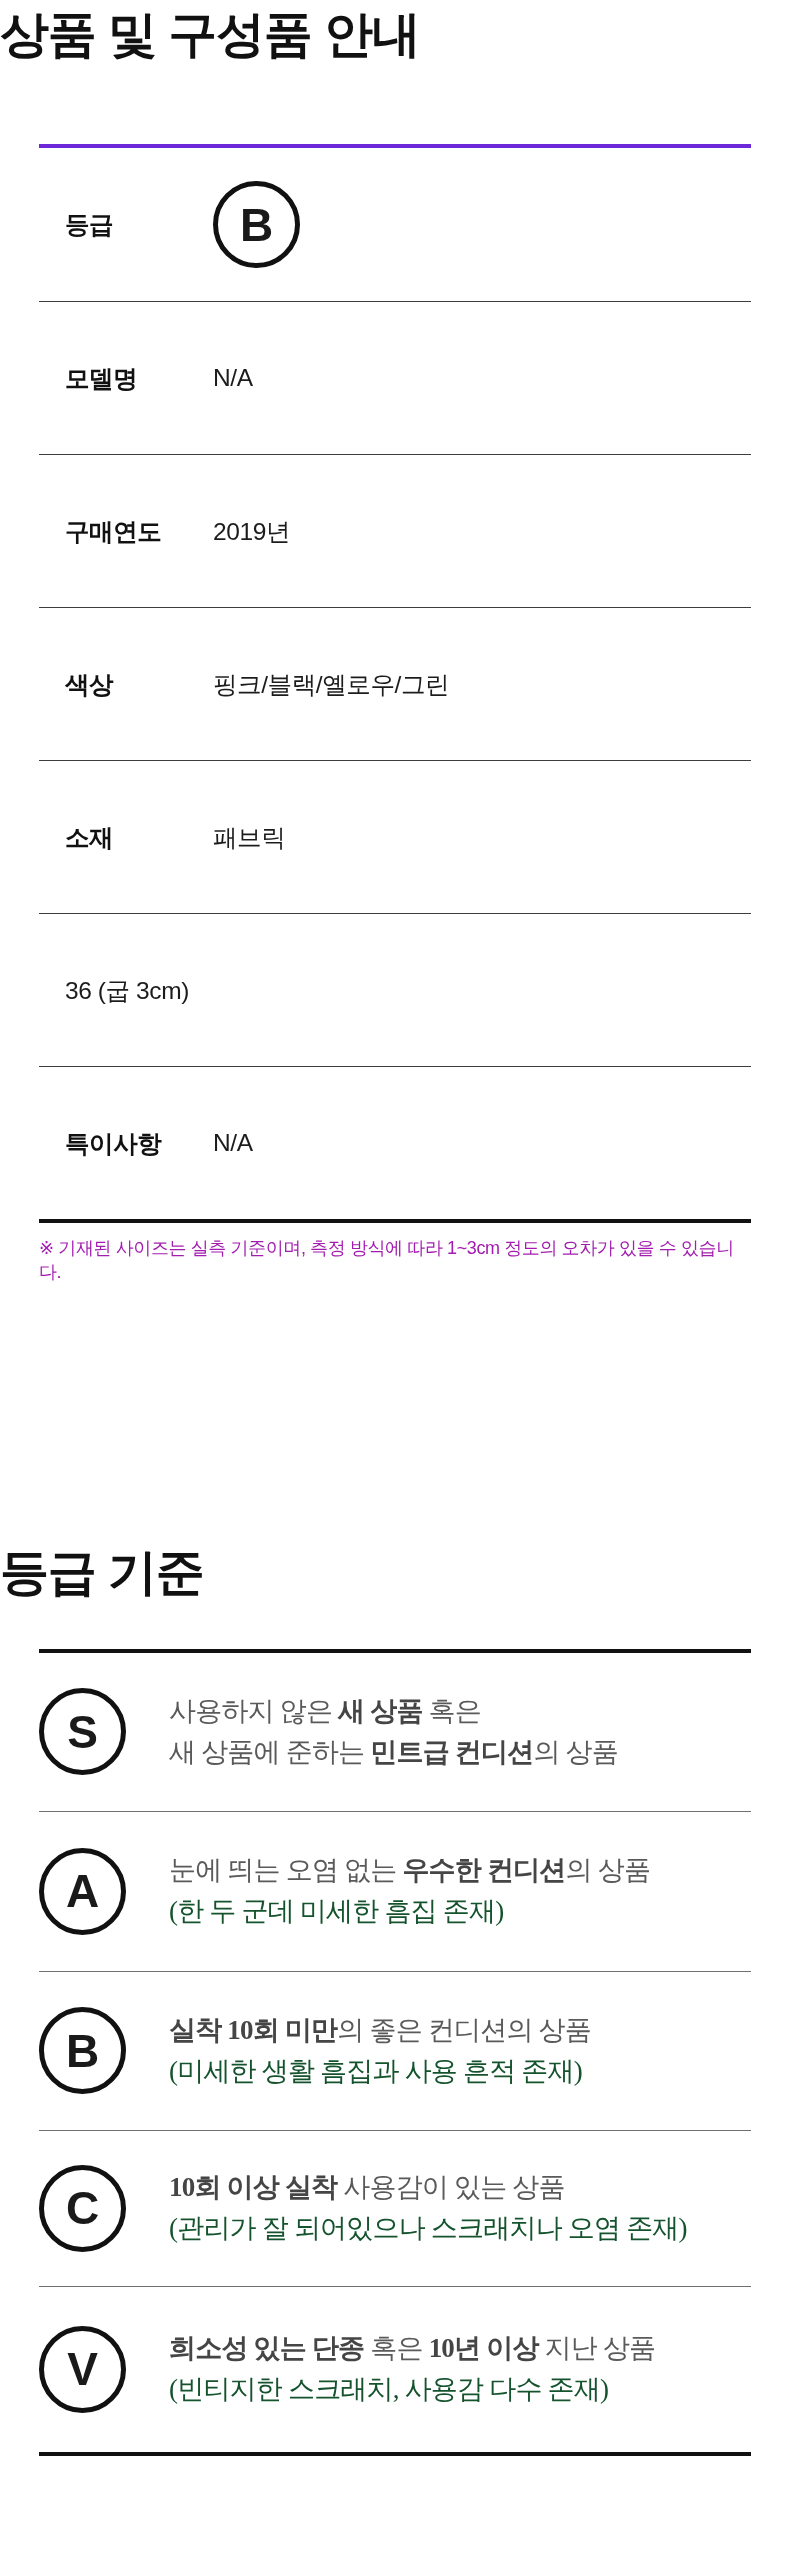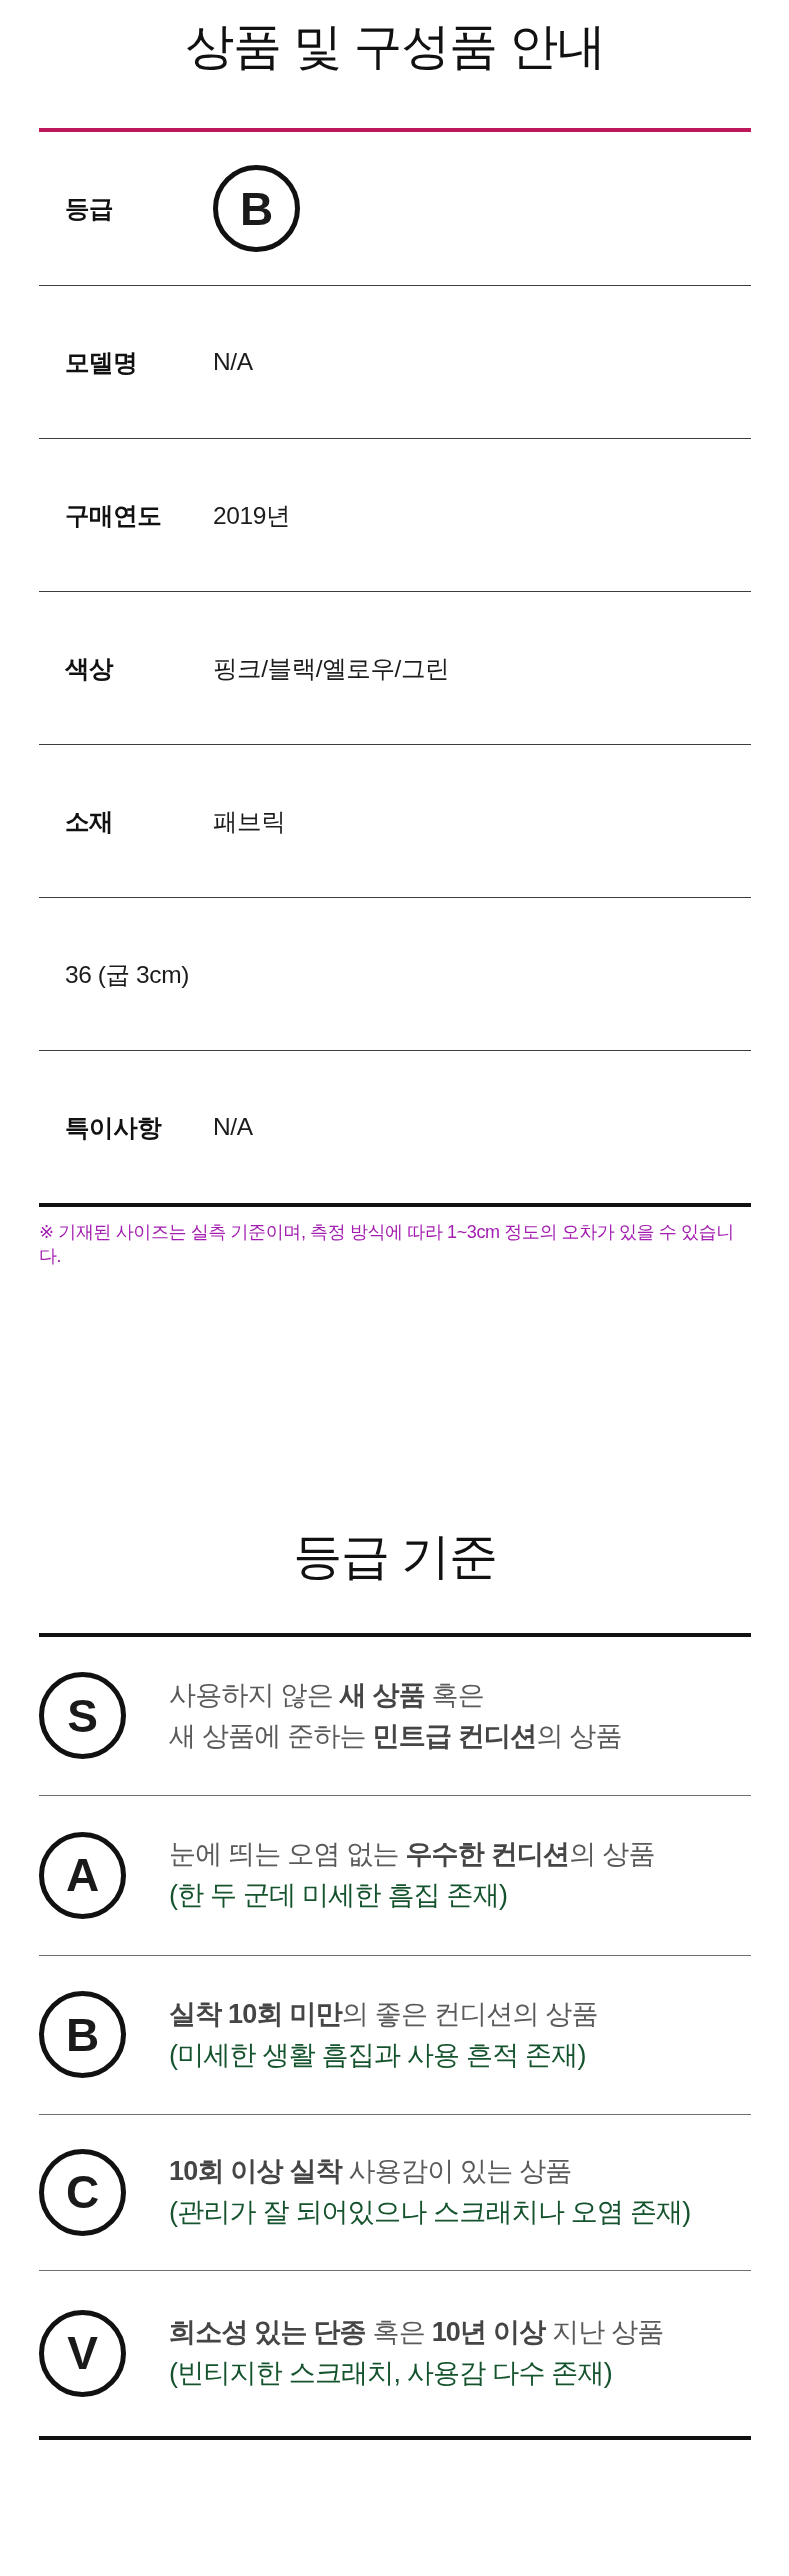--- a/index.html
+++ b/index.html
@@ -1,30 +1,30 @@
 <!DOCTYPE html>
 <html style="font-size:12.6px"><head>
 <meta charset="utf-8">
 <style>
   html,body{margin:0;padding:0;background:#ffffff;}
   body{font-family:"Liberation Sans","DejaVu Sans",sans-serif;color:#111;}
   .page{width:790px;height:2576px;margin:0 auto;background:#fff;overflow:hidden;position:relative;}
 
   
   .section-title{
-    text-align:center;font-size:49px;font-weight:400;color:#111;
-    line-height:56px;letter-spacing:-1.2px;margin:12px;
+    text-align:left;font-size:49px;font-weight:700;color:#111;
+    line-height:56px;letter-spacing:-1.2px;margin:0;
   }
   .title-1{padding-top:6.3px;}
   .title-2{margin-top:260px;}
 
   
   .info-table{
-    margin:54px 39px 0;
-    border-top:4px solid #be185d;
+    margin:82px 39px 0;
+    border-top:4px solid #6d28d9;
     border-bottom:4px solid #111;
   }
   .info-row{
     box-sizing:border-box;height:153px;
     display:flex;align-items:center;
     padding-left:26px;
   }
   .info-row + .info-row{border-top:1.6px solid #3d3d3d;}
   .info-label{
     width:148px;flex:0 0 148px;
@@ -52,21 +52,21 @@
   
   .grade-table{
     margin:49px 39px 0;
     border-top:4px solid #111;
     border-bottom:4px solid #111;
   }
   .grade-row{
     box-sizing:border-box;display:flex;align-items:center;
   }
   .grade-row + .grade-row{border-top:1.6px solid #707070;}
-  .grade-text{margin-left:43px;}
+  .grade-text{margin-left:43px;font-family:Liberation Serif, serif;}
   .grade-line{
     font-size:27px;line-height:41px;color:#5a5a5a;letter-spacing:-0.8px;
   }
   .grade-line b{font-weight:700;color:#454545;}
   .grade-line.secondary{color:#14532d;}
 </style>
 </head>
 <body>
 
 <div class="page">

